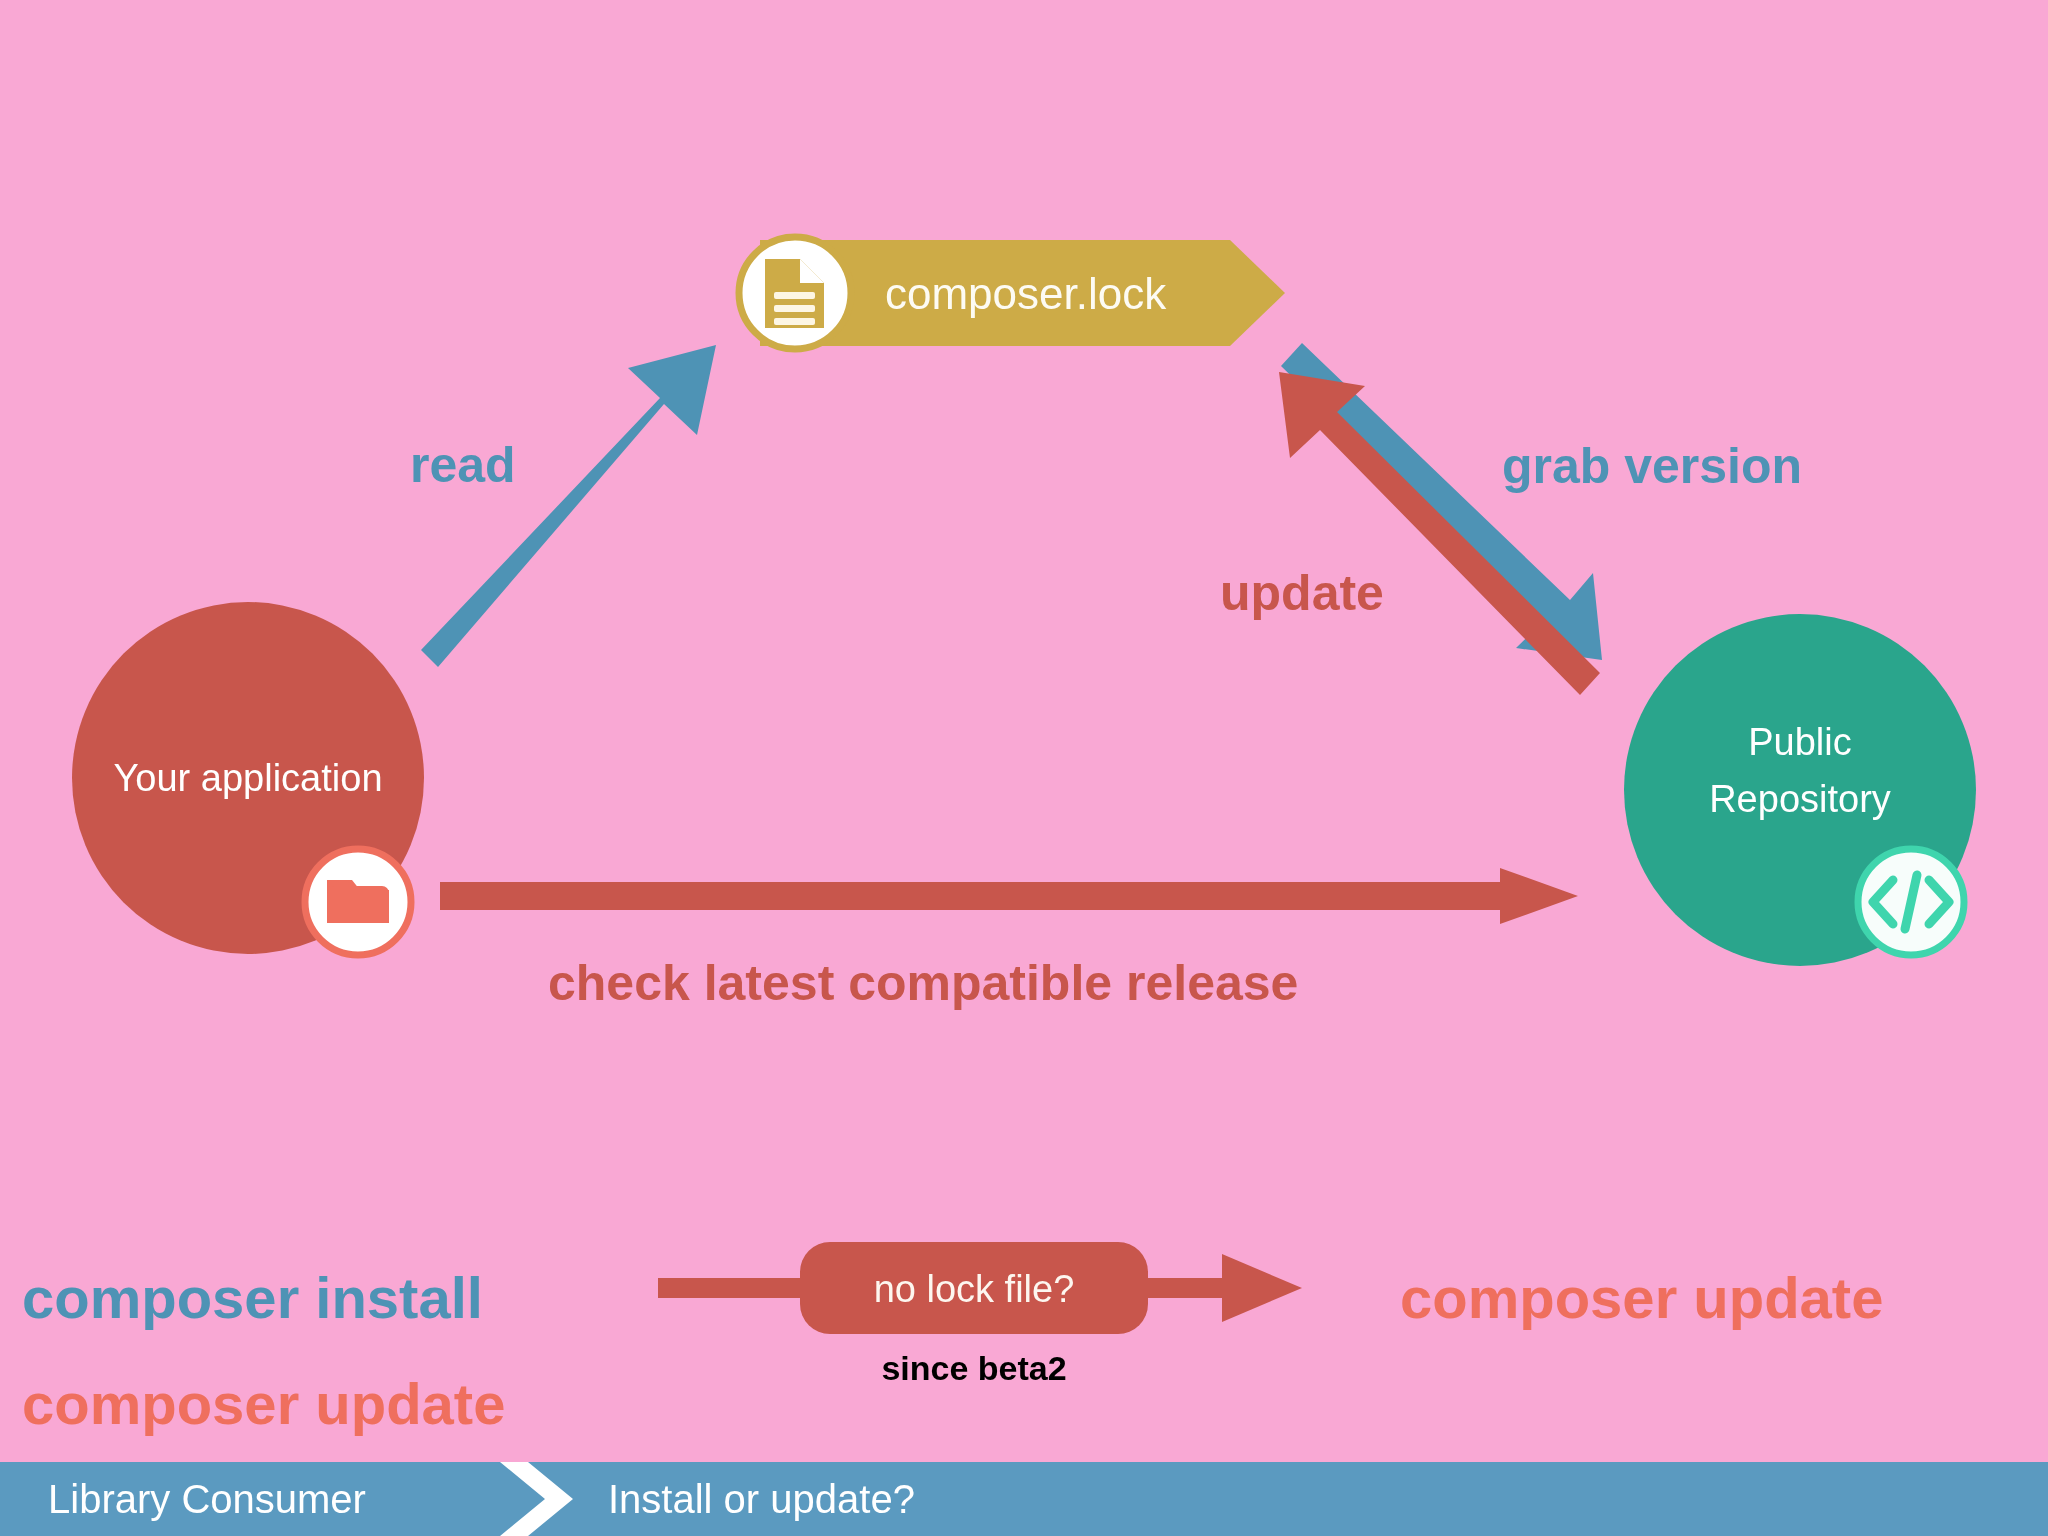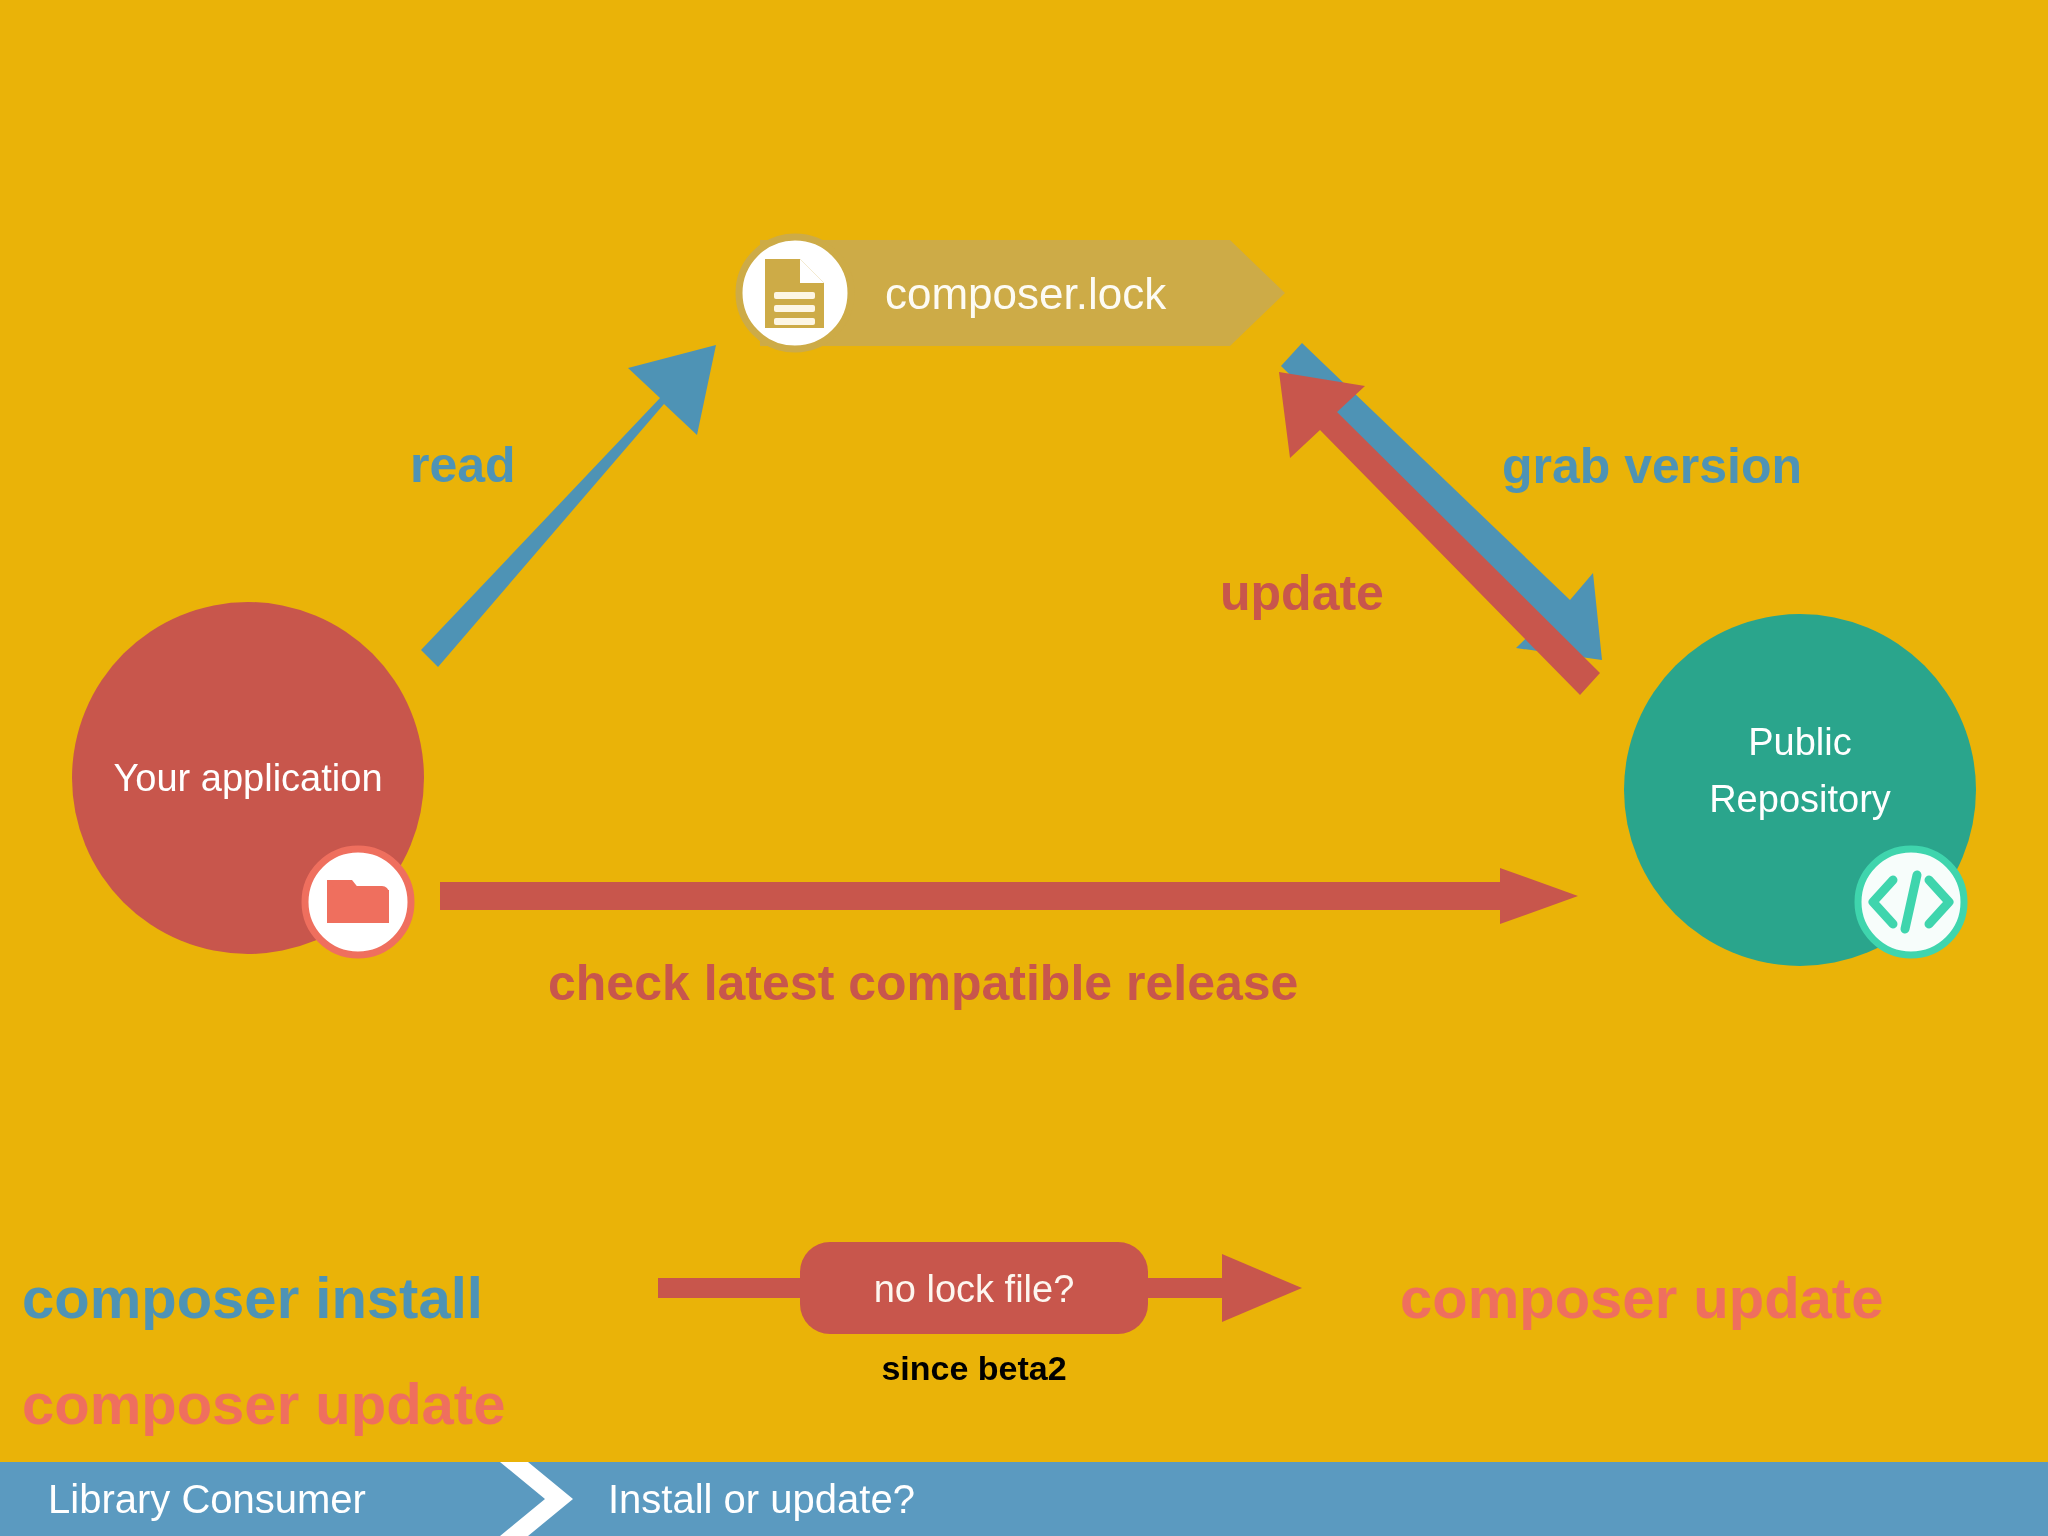--- a/index.html
+++ b/index.html
@@ -12,21 +12,21 @@
     height: 1536px;
     font-family: "Liberation Sans", sans-serif;
     overflow: hidden;
     position: relative;
   }
   #stage {
     position: absolute;
     top: 0; left: 0;
     width: 2048px;
     height: 1536px;
-    background: #eab308;
+    background: #f9a8d4;
   }
   svg.layer {
     position: absolute;
     top: 0; left: 0;
     width: 2048px;
     height: 1536px;
   }
   .node-label {
     font-family: "Liberation Sans", sans-serif;
     fill: #ffffff;

